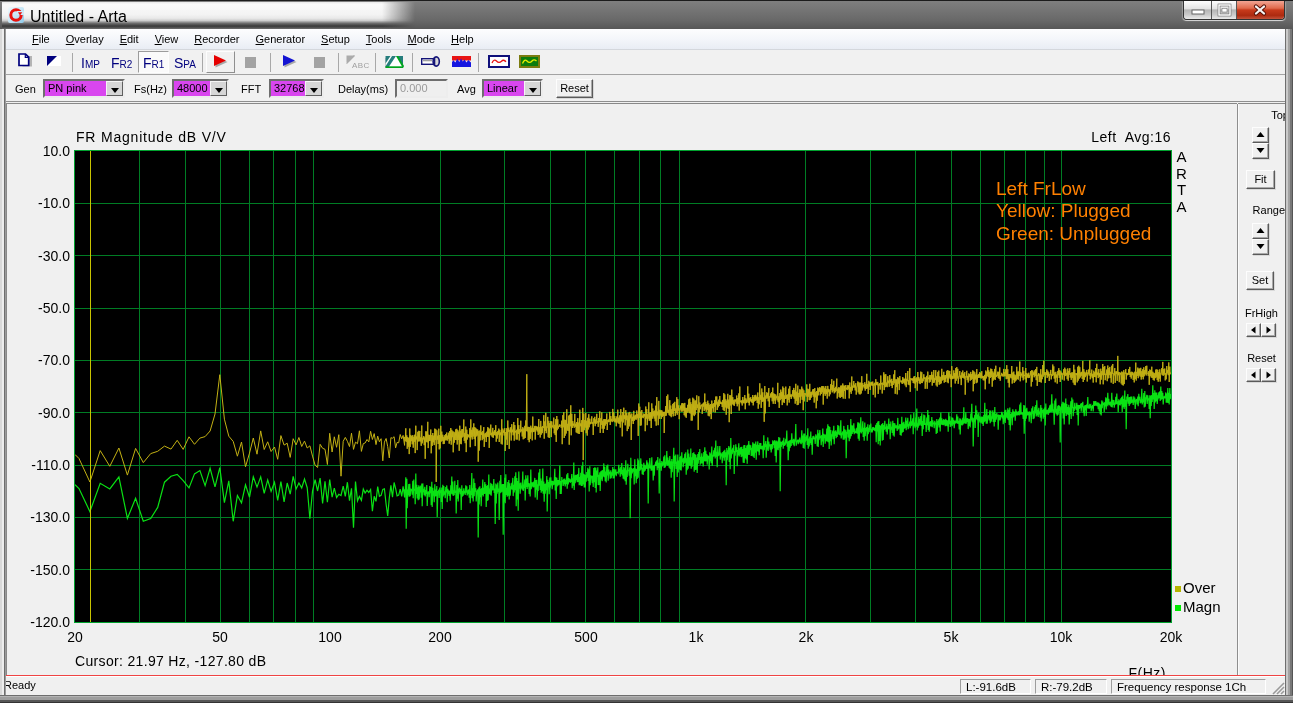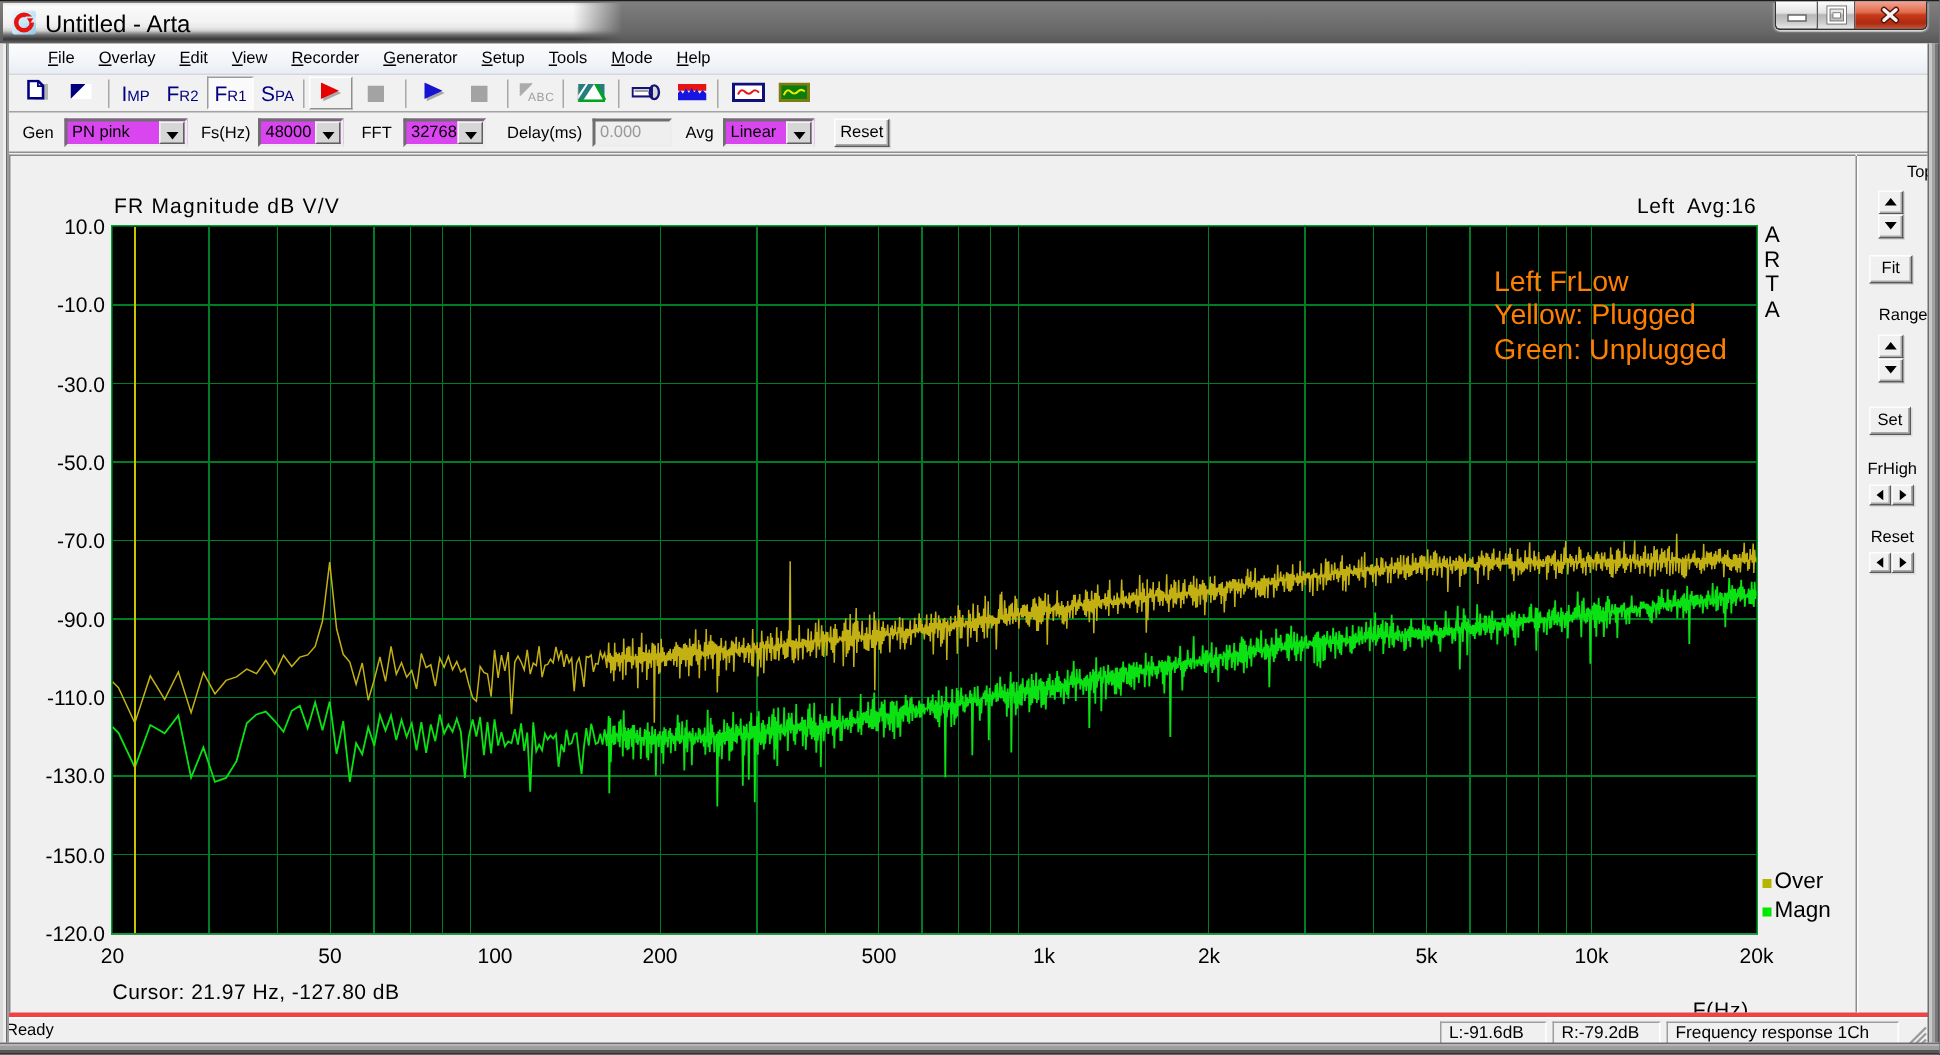--- a/index.html
+++ b/index.html
@@ -33,21 +33,21 @@
 #rpanel{position:absolute;left:1238px;top:103px;width:47px;height:572px;background:#f0f0f0;border-top:1px solid #898989;font-size:11px}
 #plot{position:absolute;left:74px;top:150px;width:1098px;height:473px;background:#000;border:1px solid #00a22e}
 .yl{position:absolute;left:0;width:70px;text-align:right;font-size:14px;color:#000}
 .xl{position:absolute;top:629px;width:60px;text-align:center;font-size:14px;color:#000}
 .ptxt{position:absolute;font-size:14px;color:#000}
 .org{position:absolute;left:996px;font-size:19px;color:#ff8000;white-space:nowrap}
 #arta{position:absolute;left:1175px;top:149px;width:13px;text-align:center;font-size:15px;color:#000;line-height:16.5px}
 .leg{position:absolute;left:1183px;font-size:15px;color:#000}
 .legsq{position:absolute;left:1175px;width:6px;height:6px}
 
-#status{position:absolute;left:6px;top:675px;width:1281px;height:20px;background:#f0f0f0;border-top:3px solid #ef4444;box-shadow:inset 0 1px 0 #fff;font-size:11px}
+#status{position:absolute;left:6px;top:675px;width:1281px;height:20px;background:#f0f0f0;border-top:1px solid #ef4444;box-shadow:inset 0 1px 0 #fff;font-size:11px}
 .spanel{position:absolute;top:2.5px;height:15.5px;border:1px solid;border-color:#9d9d9d #fff #fff #9d9d9d;padding:1px 0 0 5px;font-size:11.5px}
 
 #bleft{position:absolute;left:0;top:29px;width:6px;height:666px;background:linear-gradient(90deg,#d9d9d9 0 2px,#ededed 2px 4px,#6e6e6e 4px 5px,#9b9b9b 5px 6px)}
 #bright{position:absolute;left:1285px;top:29px;width:8px;height:666px;background:linear-gradient(90deg,#6e6e6e 0 1px,#c9c9c9 1px 3px,#a2a2a2 3px 5px,#787878 5px 7px,#555 7px 8px)}
 #bbottom{position:absolute;left:0;top:695px;width:1293px;height:8px;background:linear-gradient(180deg,#6e6e6e 0 1px,#b5b5b5 1px 2px,#9e9e9e 2px 5px,#565656 5px 7px,#333 7px 8px)}
 </style></head><body>
 <div id="titlebar">
     <div id="tplate"></div>
 <div id="ticon"><svg width="16" height="16">
         <circle cx="8" cy="8" r="5.2" fill="none" stroke="#e8130f" stroke-width="3"></circle>

